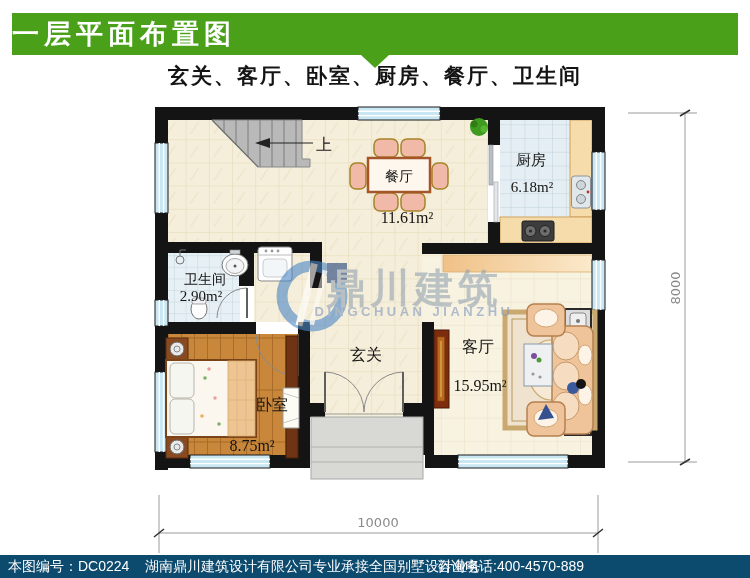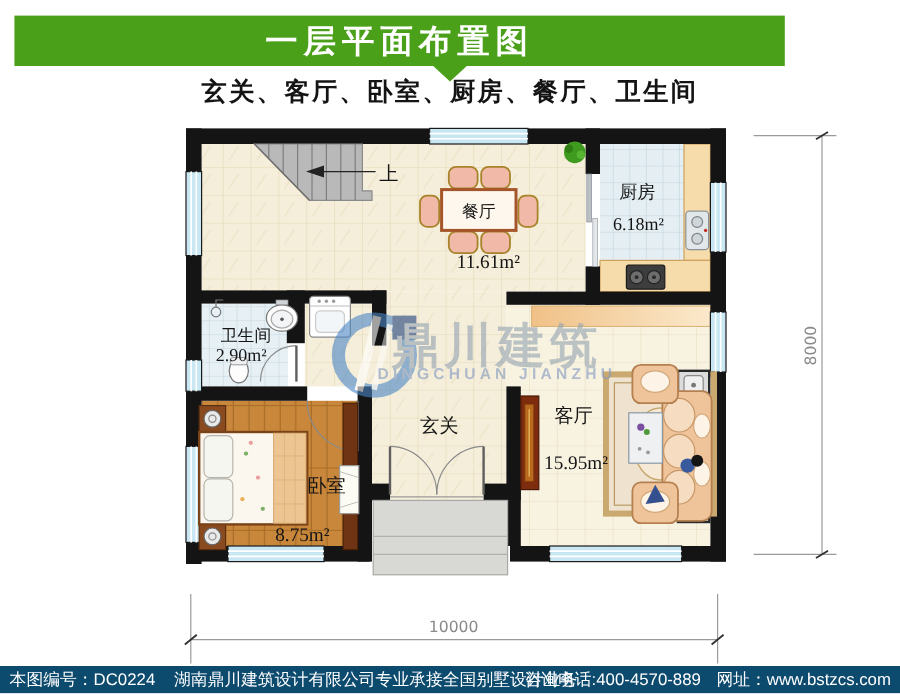--- a/index.html
+++ b/index.html
@@ -1,19 +1,19 @@
 <!DOCTYPE html>
 <html><head>
 <meta charset="utf-8">
 <style>
   html,body{margin:0;padding:0;background:#ffffff;}
   .page{position:relative;width:750px;height:578px;background:#fff;overflow:hidden;
         font-family:"Liberation Sans",sans-serif;}
-  .banner{position:absolute;left:12px;top:13px;width:642px;height:42px;background:#4ba019;
-          color:#fff;display:flex;align-items:center;justify-content:center;
+  .banner{position:absolute;left:12px;top:13px;width:726px;height:42px;background:#4ba019;
+          color:#fff;display:flex;align-items:center;justify-content:flex-start;
           font-size:27px;font-weight:bold;letter-spacing:5px;}
   .banner-pointer{position:absolute;left:361px;top:55px;width:0;height:0;
           border-left:14px solid transparent;border-right:14px solid transparent;
           border-top:13px solid #4ba019;}
   .subtitle{position:absolute;left:0;top:62px;width:750px;text-align:center;
           font-size:21px;font-weight:bold;color:#141414;letter-spacing:2px;
           font-family:"Liberation Serif",serif;}
   svg.plan{position:absolute;left:0;top:0;}
   .room-label{font-family:"Liberation Serif",serif;fill:#141414;}
   .area-label{font-family:"Liberation Serif",serif;fill:#141414;}
@@ -339,16 +339,15 @@
       <path d="M159 495 V553 M598 495 V553 M159 533 H598"></path>
       <path d="M154 537 L164 529 M593 537 L603 529" stroke="#333" stroke-width="1.6"></path>
       <text x="378" y="527" font-size="13" class="dim-label" text-anchor="middle" stroke="none">10000</text>
     </g>
   </svg>
 
   <div class="footer">
     <span class="f1">本图编号：DC0224</span>
     <span class="f2">湖南鼎川建筑设计有限公司专业承接全国别墅设计业务</span>
     <span class="f3">咨询电话:400-4570-889</span>
-    <span class="f4">网址：www.bstzcs.com</span>
   </div>
 
 </div>
 
 </body></html>

